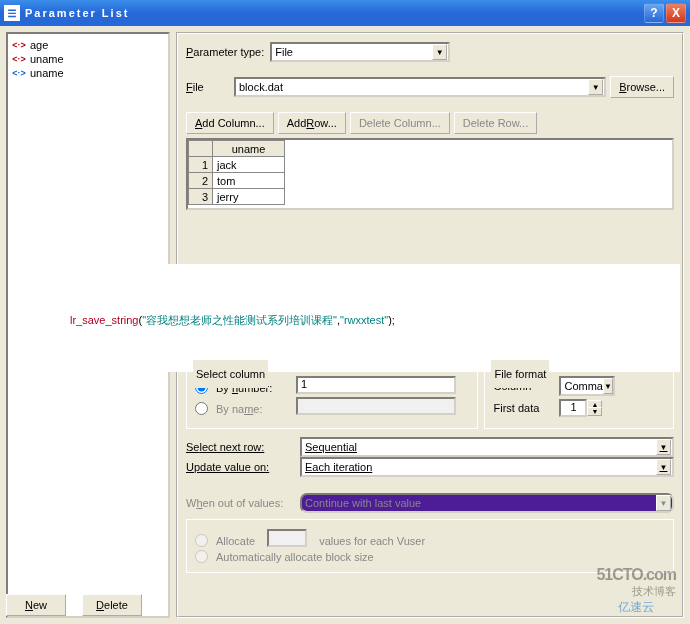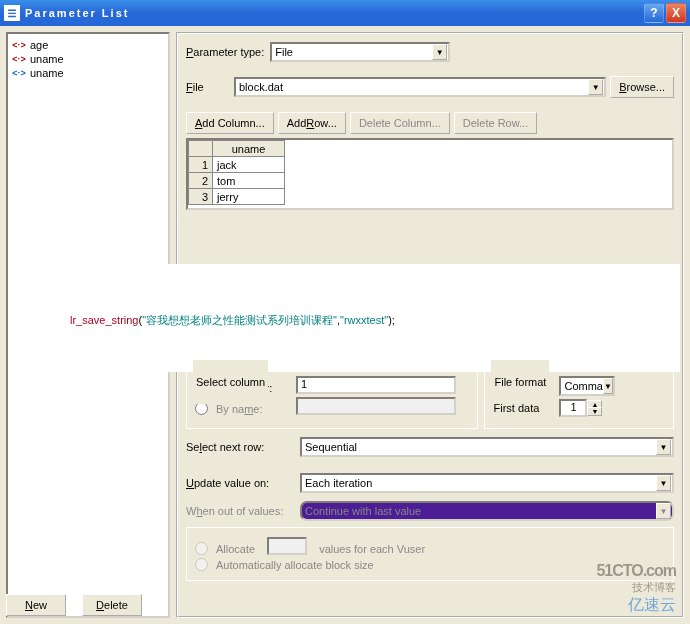--- a/index.html
+++ b/index.html
@@ -45,48 +45,48 @@
 
 .code-overlay { position: absolute; left: -170px; right: 2px; top: 230px; background: white; height: 108px; color: #b00020; font-family: monospace; font-size: 13px; padding: 48px 0 0 62px; white-space: pre; }
 .code-overlay .s1 { color: #008080; }
 .code-overlay .s2 { color: #008080; }
 .code-overlay .p { color: #000; }
 
 .mid-row { display: flex; gap: 4px; margin-top: 128px; margin-bottom: 6px; }
 .mid-row .spacer { flex: 1; }
 
 .fieldset { border: 1px groove #fff; padding: 6px 8px 8px 8px; position: relative; }
-.fieldset .legend { position: absolute; top: -7px; left: 6px; background: #ece9d8; padding: 16px 3px; }
+.fieldset .legend { position: absolute; top: -7px; left: 6px; background: #ece9d8; padding: 8px 3px; }
 .two-fs { display: flex; gap: 6px; margin-bottom: 8px; }
 .fs-left { flex: 1.6; }
 .fs-right { flex: 1; }
 
 .radio-row { display: flex; align-items: flex-end; gap: 8px; margin: 3px 0; }
 input[type=radio] { margin: 0; }
 .numbox { width: 160px; background: white; border: 2px inset #d4d0c8; height: 18px; padding: 0 3px; }
 .disabled-txt { color: #888; }
 
 .ff-row { display: flex; align-items: center; gap: 0; margin: 3px 0; }
 .ff-combo { width: 56px; }
 .ff-box { width: 28px; background: white; border: 2px inset #d4d0c8; height: 18px; padding: 0 2px; text-align:center; }
 
-.sel-grid { display: grid; grid-template-columns: 108px 1fr; gap: 16px 6px; align-items: center; margin-bottom: 8px; }
+.sel-grid { display: grid; grid-template-columns: 108px 1fr; gap: 0 6px; align-items: center; margin-bottom: 16px; text-decoration: underline; }
 .wide-combo { width: 100%; }
 .wov-row { display: flex; align-items:center; gap: 6px; margin-bottom: 6px; }
 
 .fs-vuser { border: 1px groove #fff; padding: 6px 8px; color:#888; }
 .inline-num { width: 40px; background: #f0f0f0; border: 2px inset #d4d0c8; height:18px; display:inline-block; margin: 0 4px; }
 
 .footer { position: absolute; left: 6px; bottom: 8px; display: flex; gap: 16px; }
 .footer .btn { width: 60px; justify-content: center; }
 
 .watermark { position: absolute; right: 6px; bottom: 0px; text-align:right; pointer-events:none; }
 .watermark .wm1 { font-size:16px; font-weight:bold; color:rgba(0,0,0,.35); font-family: Arial; letter-spacing:-1px;}
 .watermark .wm2 { font-size:11px; color:rgba(0,0,0,.35); }
-.watermark .wm3 { font-size:16px; color:rgba(80,150,220,.8); }
+.watermark .wm3 { font-size:12px; color:rgba(80,150,220,.8);text-align:center; }
 </style>
 </head>
 <body>
 
 <div class="titlebar">
   <div class="titlebar-icon">☰</div>
   <div class="titlebar-text">Parameter List</div>
   <div class="titlebar-btns">
     <div class="tb-btn tb-help">?</div>
     <div class="tb-btn tb-close">X</div>

